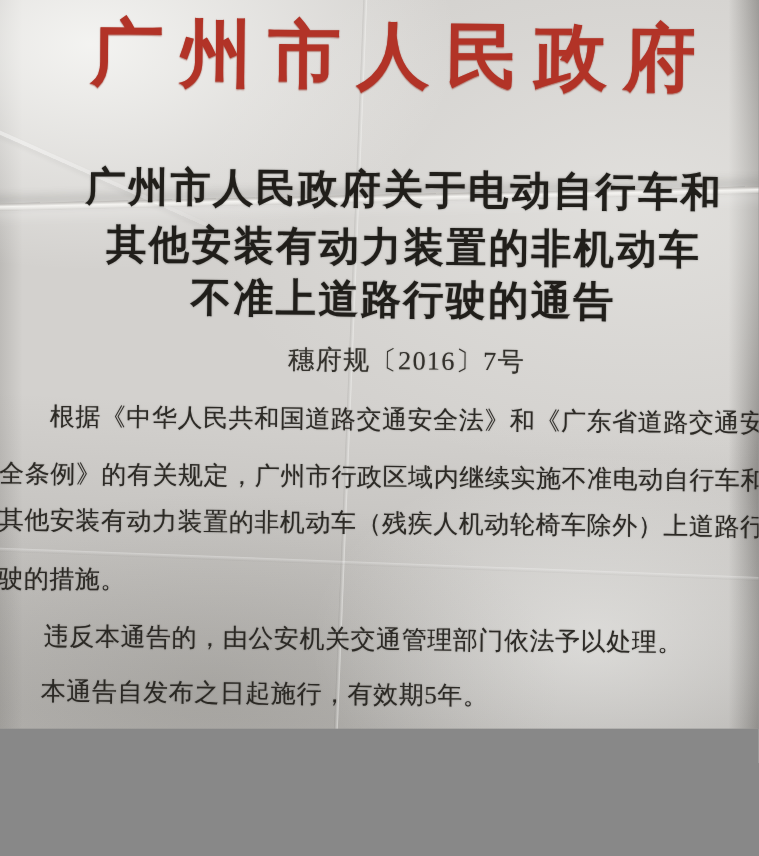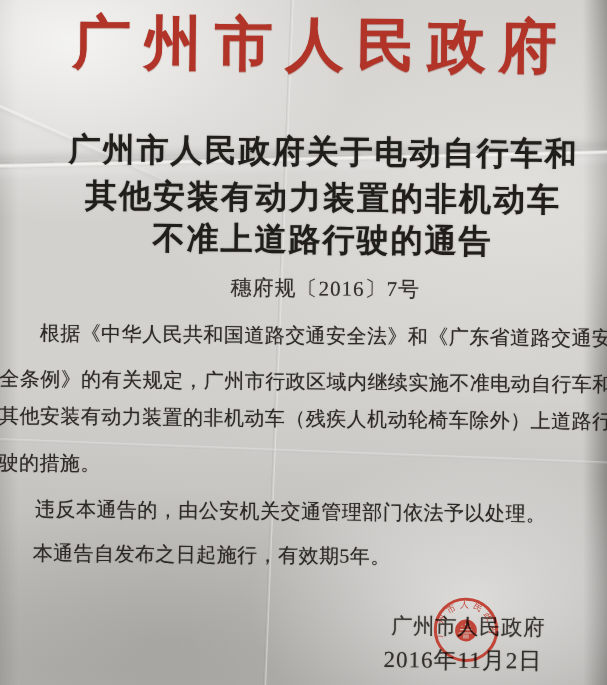--- a/index.html
+++ b/index.html
@@ -1,17 +1,17 @@
 <!DOCTYPE html>
 <html><head>
 <meta charset="utf-8">
 <style>
   html,body{margin:0;padding:0;background:#888;}
   .page{
-    position:relative;width:607px;height:685px;overflow:hidden;
+    position:relative;width:607px;height:583px;overflow:hidden;
     font-family:"Liberation Serif","DejaVu Serif",serif;
     background-color:#d3d1ce;
     background-image:
       radial-gradient(ellipse 420px 260px at 12% 6%, rgba(249,249,247,0.85), rgba(249,249,247,0) 70%),
       radial-gradient(ellipse 500px 300px at 85% 28%, rgba(236,235,232,0.55), rgba(236,235,232,0) 72%),
       radial-gradient(ellipse 300px 200px at 78% 88%, rgba(250,250,248,0.5), rgba(250,250,248,0) 75%),
       radial-gradient(ellipse 400px 220px at 28% 94%, rgba(110,108,102,0.22), rgba(110,108,102,0) 70%),
       linear-gradient(to left, rgba(48,46,43,0.40), rgba(48,46,43,0) 4%),
       linear-gradient(to right, rgba(90,88,84,0.18), rgba(90,88,84,0) 3%),
       linear-gradient(183deg, rgba(0,0,0,0) 56%, rgba(58,56,52,0.20) 97%);

